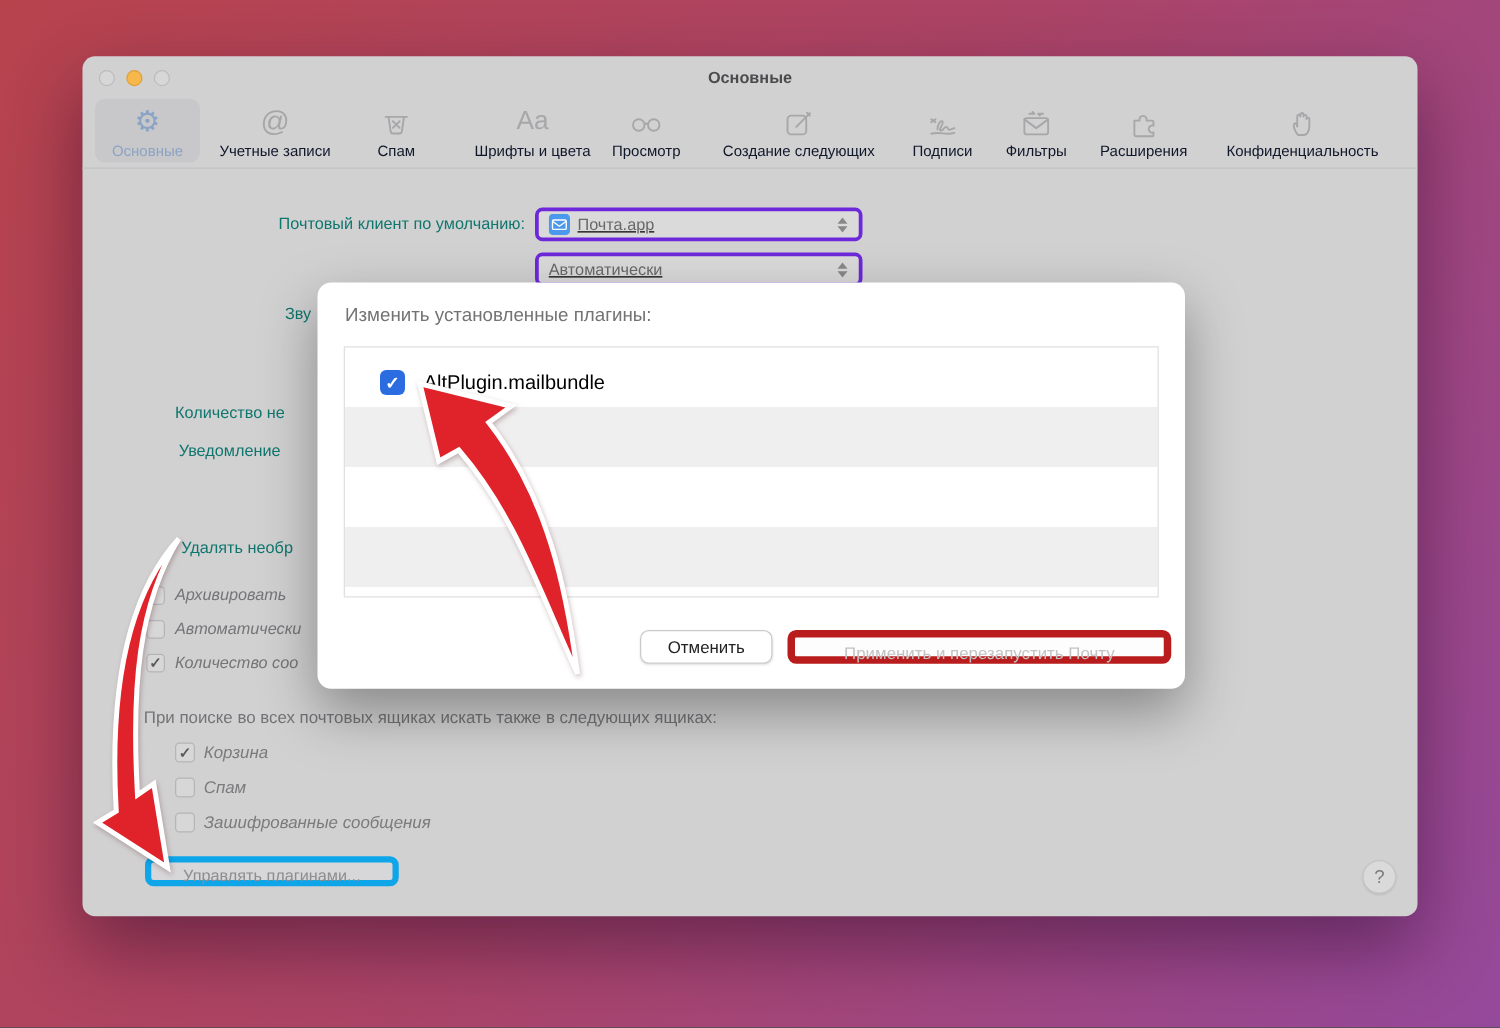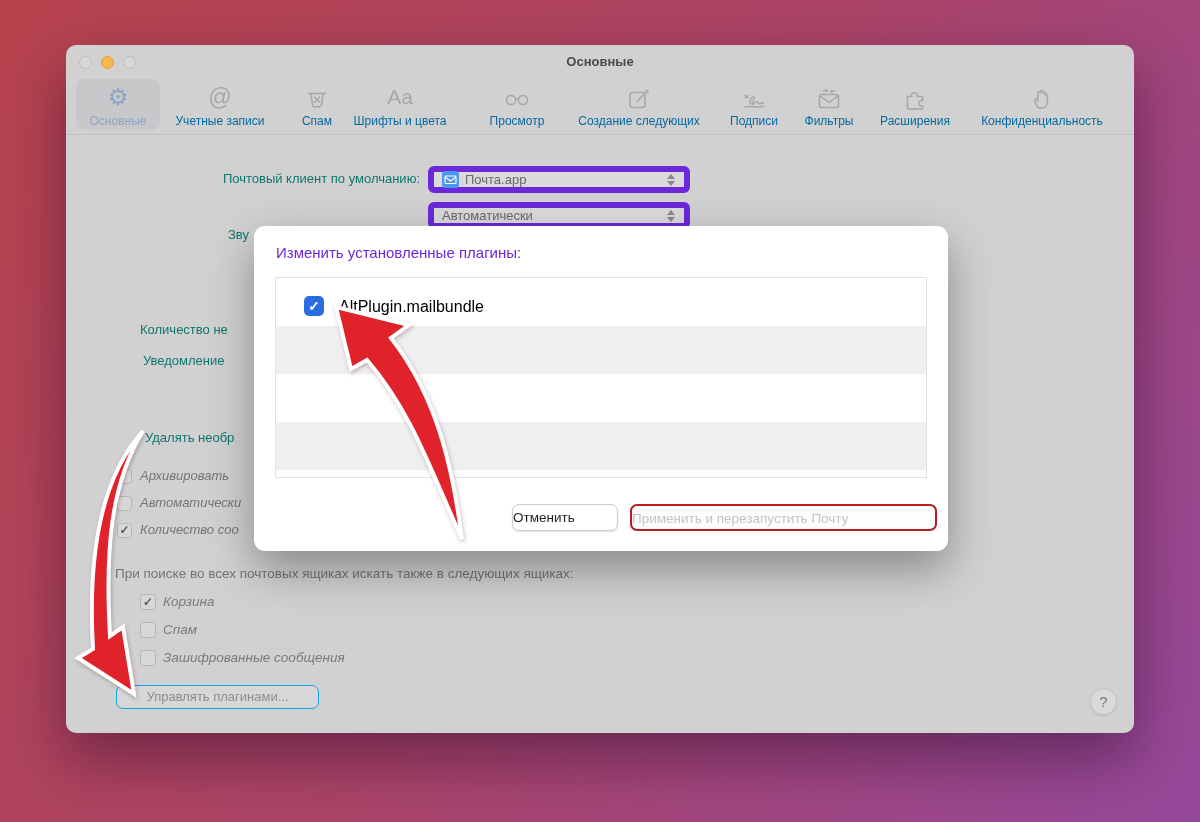--- a/index.html
+++ b/index.html
@@ -12,63 +12,63 @@
   .light{position:absolute;top:11px;width:13px;height:13px;border-radius:50%;box-sizing:border-box;}
   .light.gray{background:#d8d7d8;border:1px solid #bdbcbd;}
   .light.yellow{background:#f6b84a;border:1px solid #dfa03c;}
   .win-title{position:absolute;top:9px;left:0;width:100%;text-align:center;
     font-size:13px;font-weight:bold;color:#4b4a4c;}
   
   .tb-item{position:absolute;top:36px;width:150px;height:54px;text-align:center;transform:translateX(-50%);}
   .tb-sel-bg{position:absolute;left:10px;top:34px;width:84px;height:51px;background:#c8c7c9;border-radius:8px;}
   .tb-icon{display:block;height:32px;line-height:32px;font-size:23px;color:#a7a6a8;}
   .tb-icon svg{vertical-align:middle;}
-  .tb-label{display:block;font-size:12px;color:#0369a1;white-space:nowrap;margin-top:1px;}
+  .tb-label{display:block;font-size:12px;color:#0f172a;white-space:nowrap;margin-top:1px;}
   .tb-item.sel .tb-icon,.tb-item.sel .tb-label{color:#8ba4c6;}
   .tb-divider{position:absolute;left:0;top:89px;width:100%;height:1px;background:#c2c1c3;}
   
   .form-label{position:absolute;font-size:13px;color:#0f766e;white-space:nowrap;}
   .form-label.ralign{left:0;width:354px;text-align:right;}
   .select{position:absolute;left:362px;width:262px;height:27px;background:#dbdadb;
-    border:6px solid #6d28d9;border-radius:6px;box-sizing:border-box;
-    display:flex;align-items:center;padding:0 24px 0 8px;gap:6px;}
+    border:3px solid #6d28d9;border-radius:6px;box-sizing:border-box;
+    display:flex;align-items:center;padding:0 24px 0 8px;gap:6px;text-decoration:underline;}
   .select .val{font-size:13px;color:#69686a;white-space:nowrap;}
   .chevs{position:absolute;right:9px;top:50%;transform:translateY(-50%);display:flex;flex-direction:column;gap:2px;}
   .chevs i{display:block;width:0;height:0;border-left:4px solid transparent;border-right:4px solid transparent;}
   .chevs .up{border-bottom:5px solid #88878a;}
   .chevs .dn{border-top:5px solid #88878a;}
   
   .cb{position:absolute;width:15px;height:15px;background:#d8d7d8;border:1px solid #b5b4b6;
     border-radius:3.5px;box-sizing:border-box;text-align:center;line-height:13px;
     font-size:12px;font-weight:bold;color:#5a595c;}
   .cb.big{width:16px;height:16px;line-height:14px;}
   .cb-label{position:absolute;font-size:13px;color:#757477;white-space:nowrap;font-style:italic;}
   .cb-label.srch{font-size:13.5px;color:#7b7a7c;}
   .section-label{position:absolute;font-size:13.5px;color:#747376;white-space:nowrap;}
   .btn-manage{position:absolute;left:50px;top:640px;width:203px;height:24px;background:#d7d6d8;
-    border:1px solid #0ea5e9;border-radius:7px;box-sizing:border-box;font-size:13px;color:#8d8c8e;
+    border:5px solid #0ea5e9;border-radius:7px;box-sizing:border-box;font-size:13px;color:#8d8c8e;
     text-align:center;line-height:22px;}
   .btn-help{position:absolute;left:1024px;top:643px;width:27px;height:27px;border-radius:50%;
     background:#dbdadb;border:1px solid #c5c4c6;box-sizing:border-box;text-align:center;
     line-height:25px;font-size:15px;color:#7b7a7d;box-shadow:0 1px 2px rgba(0,0,0,.1);}
   
   .dialog{position:absolute;left:254px;top:226px;width:694px;height:325px;background:#ffffff;
     border-radius:11px;box-shadow:0 18px 45px rgba(0,0,0,.35);z-index:2;}
-  .dlg-title{position:absolute;left:22px;top:18px;font-size:15px;color:#6d28d9;font-weight:500;}
+  .dlg-title{position:absolute;left:22px;top:18px;font-size:15px;color:#737373;font-weight:500;}
   .dlg-list{position:absolute;left:21px;top:51px;width:652px;height:201px;box-sizing:border-box;
     border:1px solid #e1e0e1;
     background-image:repeating-linear-gradient(to bottom,#ffffff 0 48px,#f0eff0 48px 96px);}
   .dlg-cb{position:absolute;left:28px;top:18px;width:20px;height:20px;background:#2b6de0;
     border-radius:5px;text-align:center;line-height:20px;font-size:14px;font-weight:bold;color:#fff;}
   .dlg-plugin-name{position:absolute;left:63px;top:20px;font-size:16px;color:#000;}
   .dlg-btn{position:absolute;top:278px;height:27px;border-radius:7px;box-sizing:border-box;
-    text-align:left;font-size:13.5px;line-height:25px;white-space:nowrap;}
+    text-align:center;font-size:13.5px;line-height:25px;white-space:nowrap;}
   .dlg-btn.cancel{left:258px;width:106px;background:#fff;border:1px solid #cccbcc;color:#232325;
     font-weight:500;box-shadow:0 1px 2px rgba(0,0,0,.12);}
-  .dlg-btn.apply{left:376px;width:307px;background:#fdfdfd;border:2px solid #b91c1c;color:#c4c3c4;}
+  .dlg-btn.apply{left:376px;width:307px;background:#fdfdfd;border:6px solid #b91c1c;color:#c4c3c4;}
   
   .arrows{position:absolute;left:0;top:0;width:1200px;height:822px;z-index:3;pointer-events:none;}
 </style>
 </head>
 <body>
 
 <div class="canvas">
 
   <div class="window">
 
@@ -86,21 +86,21 @@
     <div class="tb-item" style="left:154px">
       <span class="tb-icon">@</span>
       <span class="tb-label">Учетные записи</span>
     </div>
     <div class="tb-item" style="left:251px">
       <span class="tb-icon"><svg width="26" height="26" viewBox="0 0 26 26" fill="none" stroke="#a7a6a8" stroke-width="1.5" stroke-linecap="round" stroke-linejoin="round">
             <path d="M4.5 7.5h17M6.8 7.5l1.7 11.6a2 2 0 0 0 2 1.7h5a2 2 0 0 0 2-1.7l1.7-11.6M10.3 11l5.4 5.3M15.7 11l-5.4 5.3"></path>
           </svg></span>
       <span class="tb-label">Спам</span>
     </div>
-    <div class="tb-item" style="left:334px">
+    <div class="tb-item" style="left:360px">
       <span class="tb-icon" style="font-size:21px">Aa</span>
       <span class="tb-label">Шрифты и цвета</span>
     </div>
     <div class="tb-item" style="left:451px">
       <span class="tb-icon"><svg width="28" height="26" viewBox="0 0 28 26" fill="none" stroke="#a7a6a8" stroke-width="1.5">
             <circle cx="8" cy="14" r="4.6"></circle>
             <circle cx="20" cy="14" r="4.6"></circle>
             <path d="M12.6 13.4a1.9 1.6 0 0 1 2.8 0"></path>
           </svg></span>
       <span class="tb-label">Просмотр</span>
@@ -158,21 +158,21 @@
     </div>
 
     <div class="select" style="top:157px">
       <span class="val">Автоматически</span>
       <span class="chevs">
           <i class="up"></i>
           <i class="dn"></i>
         </span>
     </div>
 
-    <div class="form-label" style="left:162px;top:182px">Зву</div>
+    <div class="form-label" style="left:162px;top:198px">Зву</div>
     <div class="form-label" style="left:74px;top:277px">Количество не</div>
     <div class="form-label" style="left:77px;top:308px">Уведомление</div>
     <div class="form-label" style="left:79px;top:385px">Удалять необр</div>
 
     <span class="cb" style="left:51px;top:424px"></span>
     <div class="cb-label" style="left:74px;top:423px">Архивировать</div>
     <span class="cb" style="left:51px;top:451px"></span>
     <div class="cb-label" style="left:74px;top:450px">Автоматически</div>
     <span class="cb" style="left:51px;top:478px"><span>✓</span></span>
     <div class="cb-label" style="left:74px;top:477px">Количество соо</div>

